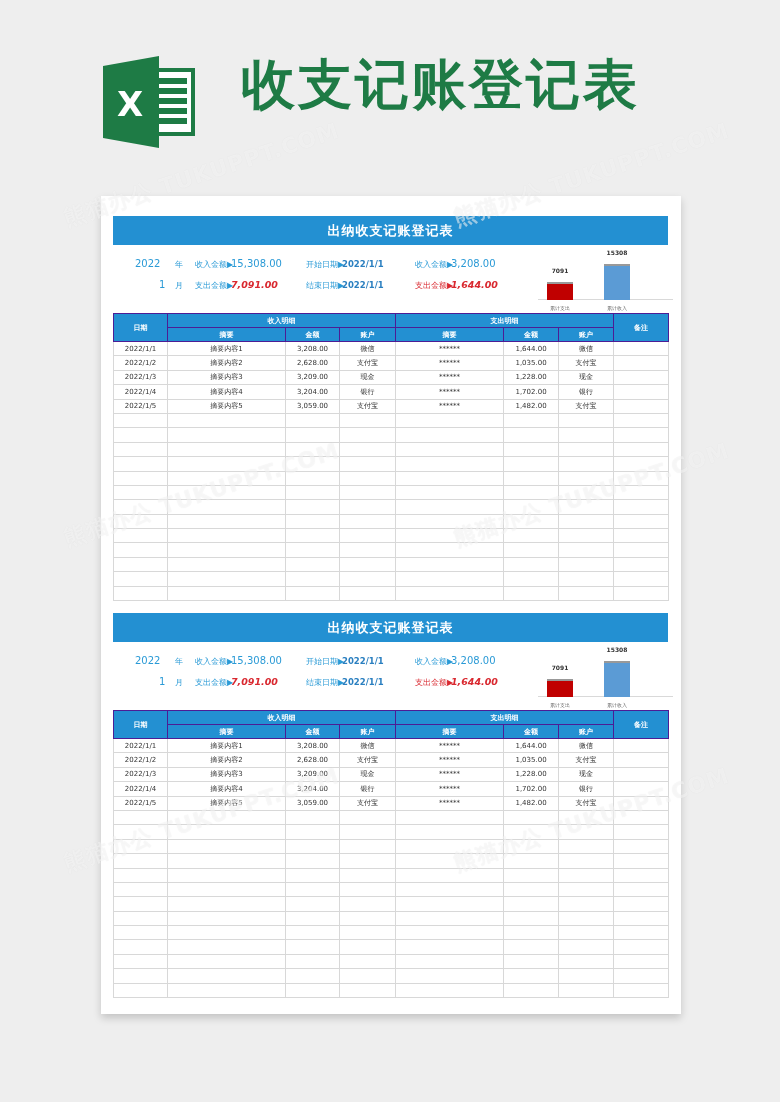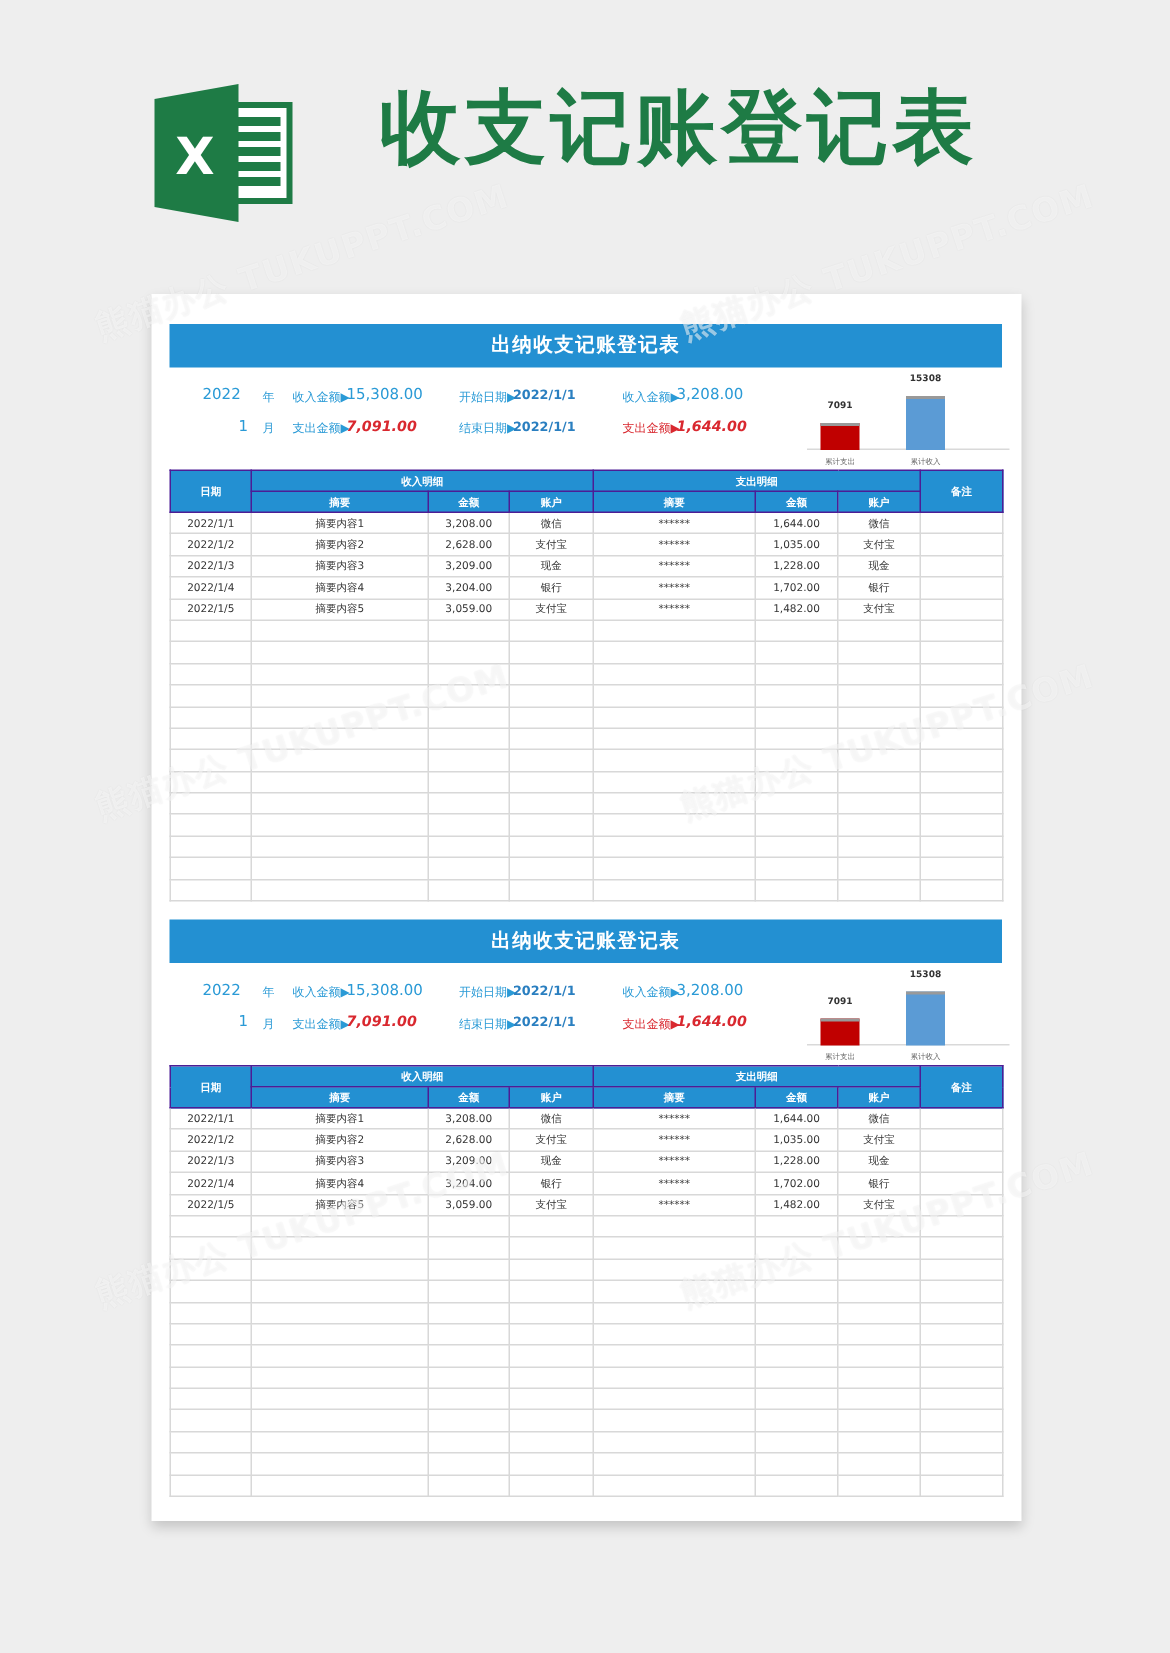--- a/index.html
+++ b/index.html
@@ -5,21 +5,21 @@
     * { box-sizing: border-box; margin: 0; padding: 0; }
     html, body { width: 780px; height: 1102px; overflow: hidden; }
     body {
       background: #eeeeee;
       font-family: "DejaVu Sans", "Liberation Sans", sans-serif;
       position: relative;
     }
     .banner { position: absolute; left: 0; top: 0; width: 780px; height: 190px; }
     .logo { position: absolute; left: 101px; top: 54px; width: 96px; height: 96px; }
     .big-title {
-      position: absolute; left: 253px; top: 50px;
+      position: absolute; left: 241px; top: 50px;
       font-size: 54px; font-weight: bold; color: #1e7b45;
       letter-spacing: 3px; white-space: nowrap; line-height: 70px;
     }
     .subtitle {
       position: absolute; left: 259px; top: 122px;
       font-size: 23px; font-weight: bold; color: #3c3c3c;
       letter-spacing: 1px; white-space: nowrap;
     }
     .subtitle .sep { color: #3c3c3c; margin: 0 10px; font-weight: normal; }
     .watermark {

